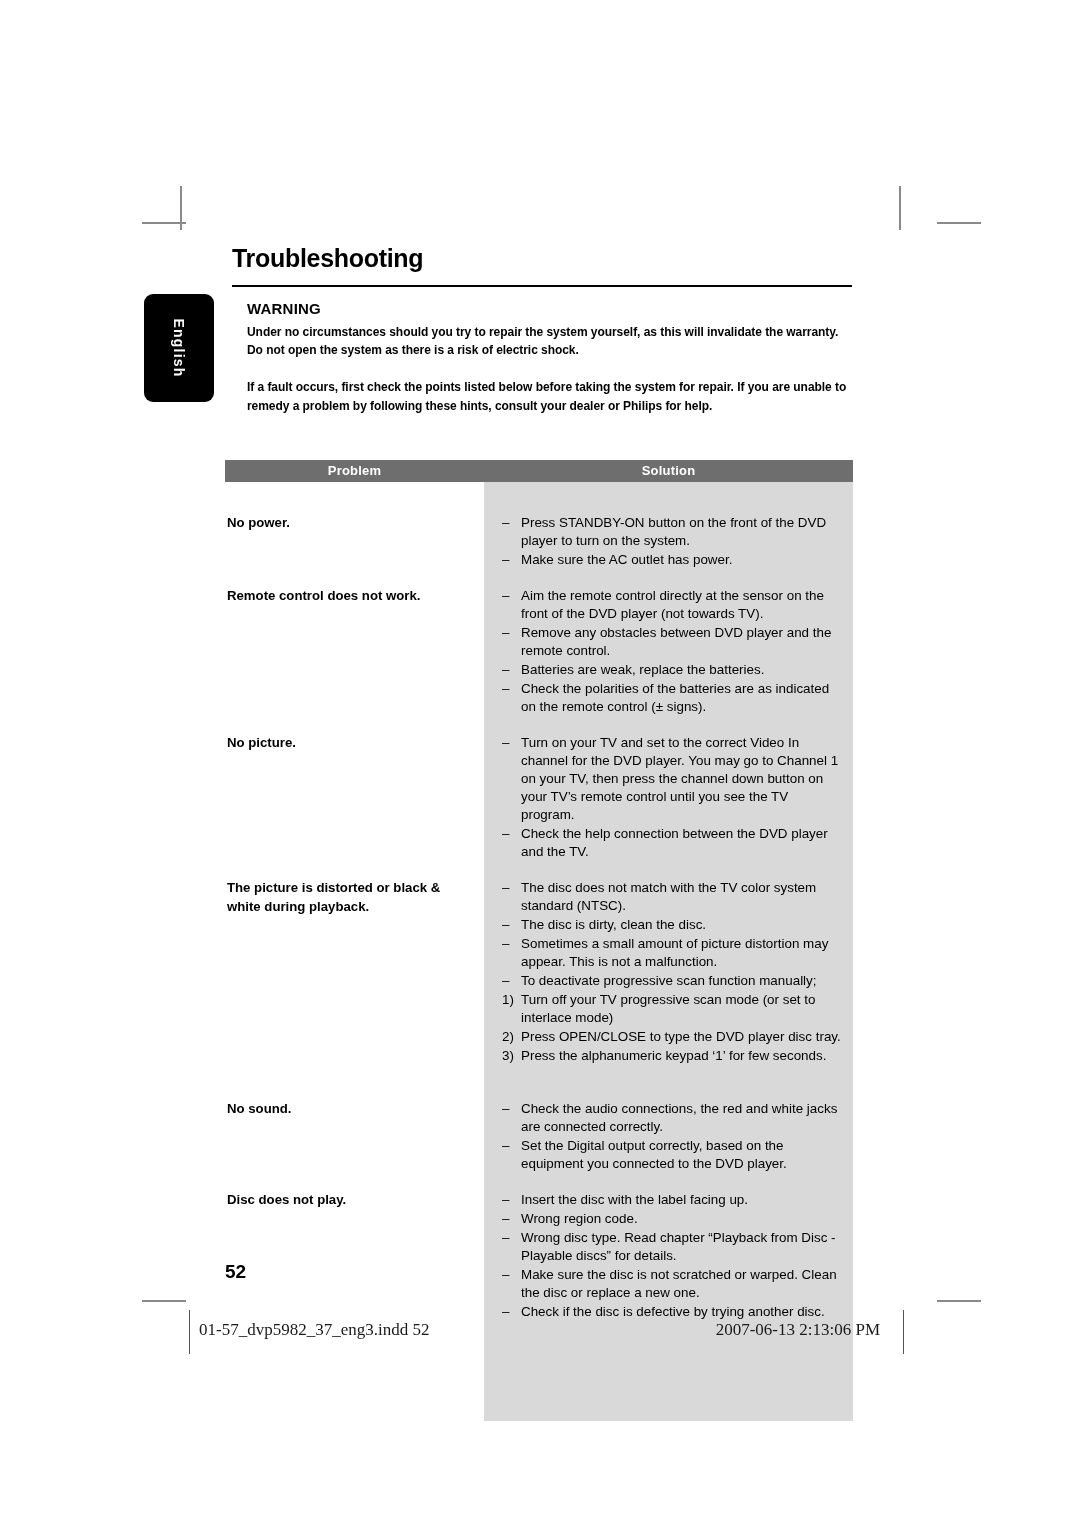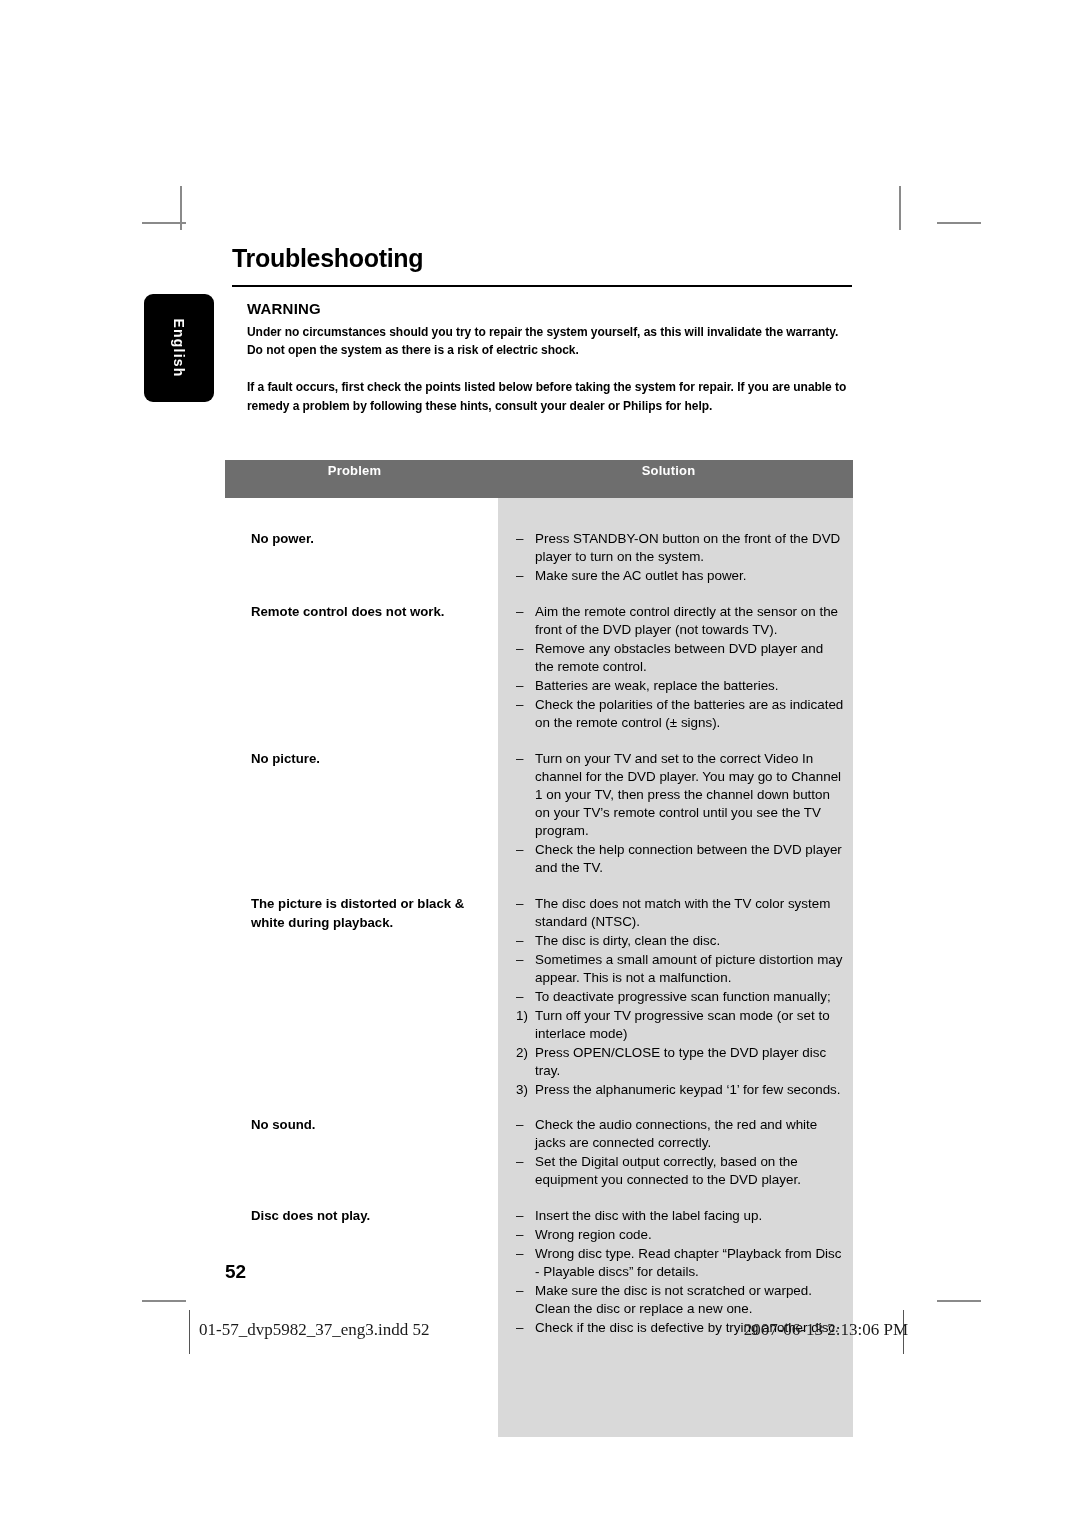--- a/index.html
+++ b/index.html
@@ -100,21 +100,21 @@
   
   #troubleshooting-table {
     position: absolute;
     left: 225px;
     top: 460px;
     width: 628px;
   }
   #table-header {
     display: flex;
     background: #6e6e6e;
-    height: 38px;
+    height: 22px;
   }
   .table-header-cell {
     color: #ffffff;
     font-size: 13px;
     font-weight: bold;
     text-align: center;
     line-height: 22px;
     letter-spacing: 0.2px;
   }
   #header-problem { width: 259px; }
@@ -123,21 +123,20 @@
   #table-body {
     position: relative;
     display: flex;
     align-items: flex-start;
   }
   #problem-column {
     width: 259px;
     background: #ffffff;
     padding-top: 32px;
     box-sizing: border-box;
-    margin-left: 24px;
   }
   #solution-column {
     width: 369px;
     background: #d9d9d9;
     padding-top: 32px;
     padding-bottom: 100px;
     box-sizing: border-box;
     min-height: 763px;
   }
 
@@ -176,21 +175,21 @@
 
   
   .footer-text {
     position: absolute;
     top: 1320px;
     font-family: "Liberation Serif", serif;
     font-size: 17px;
     color: #1a1a1a;
   }
   #footer-file { left: 199px; }
-  #footer-date { right: 172px; margin-left: 38px; }
+  #footer-date { right: 200px; margin-left: 38px; }
 </style>
 </head>
 <body>
 
 <div class="crop-mark crop-v" id="crop-tl-v"></div>
 <div class="crop-mark crop-h" id="crop-tl-h"></div>
 <div class="crop-mark crop-v" id="crop-tr-v"></div>
 <div class="crop-mark crop-h" id="crop-tr-h"></div>
 <div class="crop-mark crop-h" id="crop-bl-h"></div>
 <div class="crop-mark crop-h" id="crop-br-h"></div>

